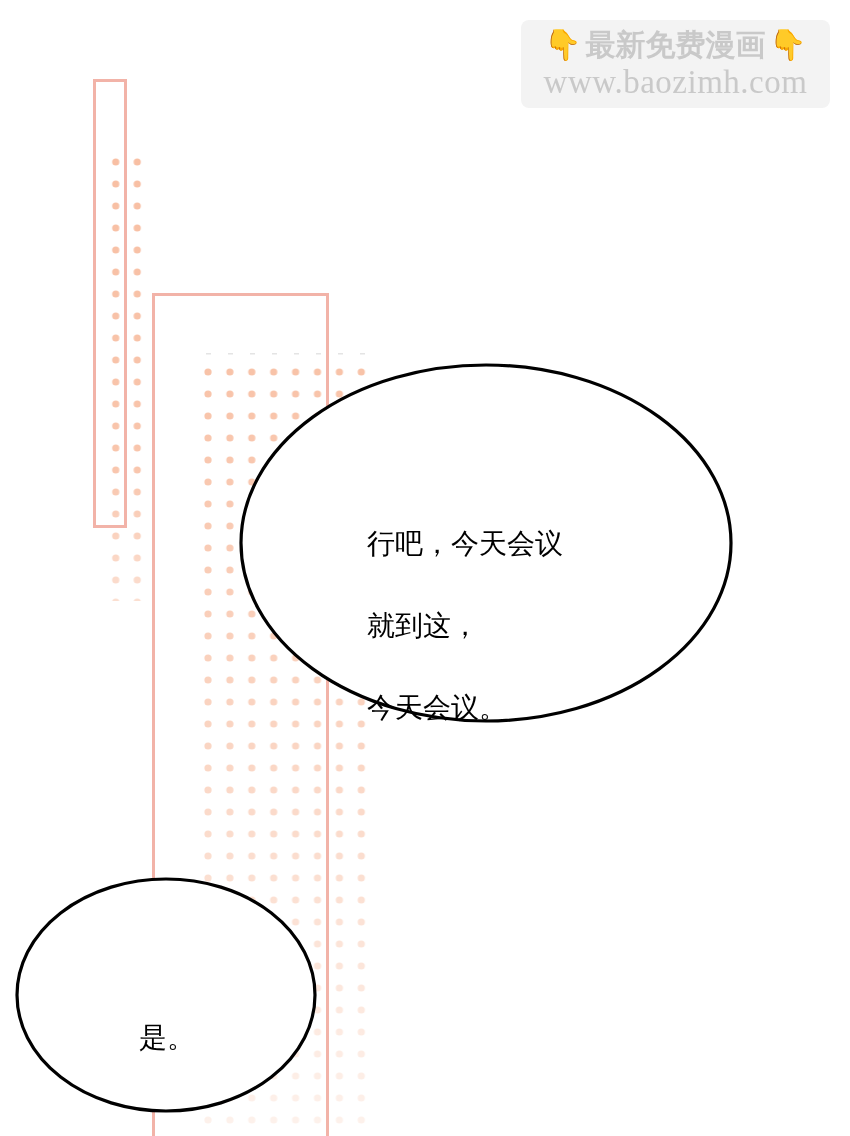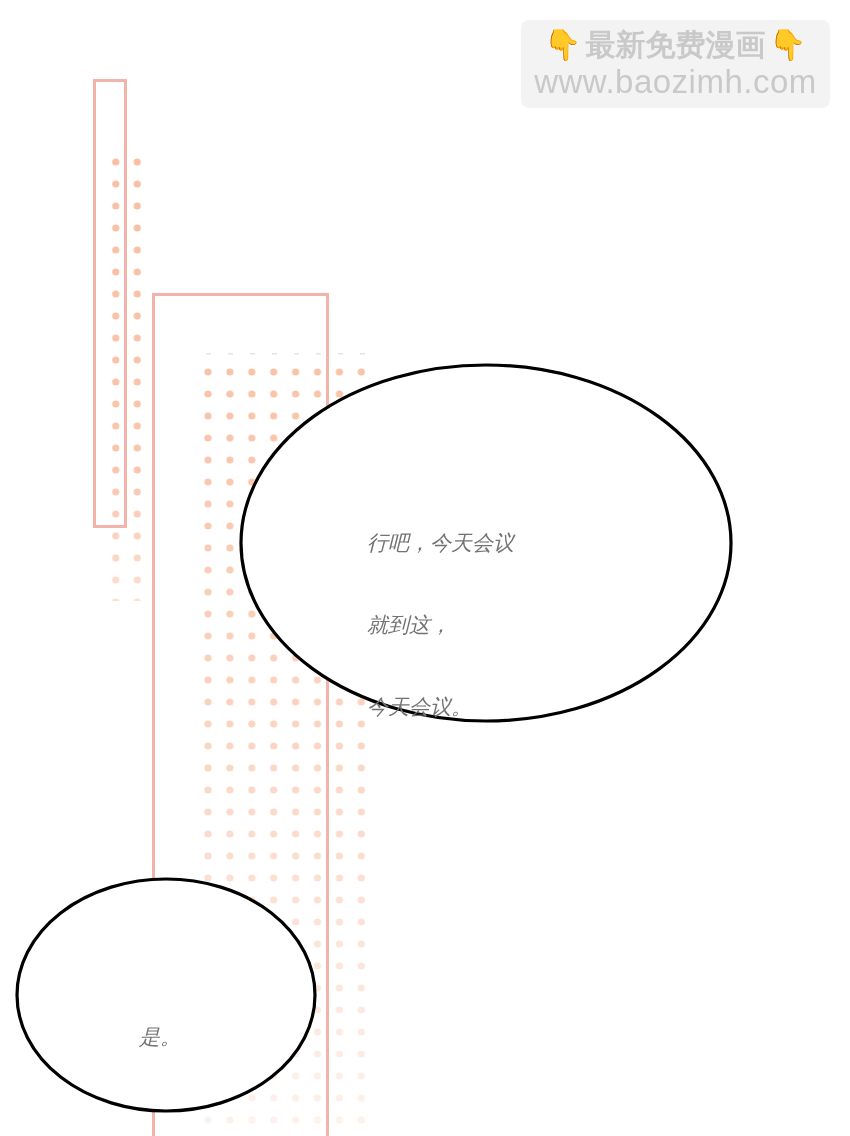--- a/index.html
+++ b/index.html
@@ -9,24 +9,24 @@
     font-family: "DejaVu Sans", "Liberation Sans", sans-serif;
   }
   .layer { position: absolute; left: 0; top: 0; }
   .watermark {
     position: absolute; left: 521px; top: 20px; width: 309px; height: 88px;
     background: #f3f3f3; border-radius: 8px;
     display: flex; flex-direction: column; align-items: center; justify-content: center;
     color: #c9c9c9;
   }
   .wm-line1 { display: flex; align-items: center; gap: 4px; font-size: 30px; line-height: 36px; font-weight: bold; }
-  .wm-line2 { font-size: 33px; line-height: 38px; letter-spacing: 0.5px; font-family: Liberation Sans, sans-serif; }
+  .wm-line2 { font-size: 33px; line-height: 38px; letter-spacing: 0.5px; font-family: Liberation Serif, serif; }
   .hand { color: #f5b623; font-size: 30px; }
   .bubble-text {
-    position: absolute; color: #737373; font-size: 21px; line-height: 41px; white-space: pre-line; font-style: italic;
+    position: absolute; color: #000000; font-size: 28px; line-height: 41px; white-space: pre-line;
   }
 </style>
 </head>
 <body>
 
 <svg class="layer" width="850" height="1136" viewBox="0 0 850 1136">
   <defs>
     <pattern id="dotsA" x="105" y="151" width="21.5" height="22" patternUnits="userSpaceOnUse">
       <circle cx="10.75" cy="11" r="3.6" fill="#f8bfa3"></circle>
     </pattern>

